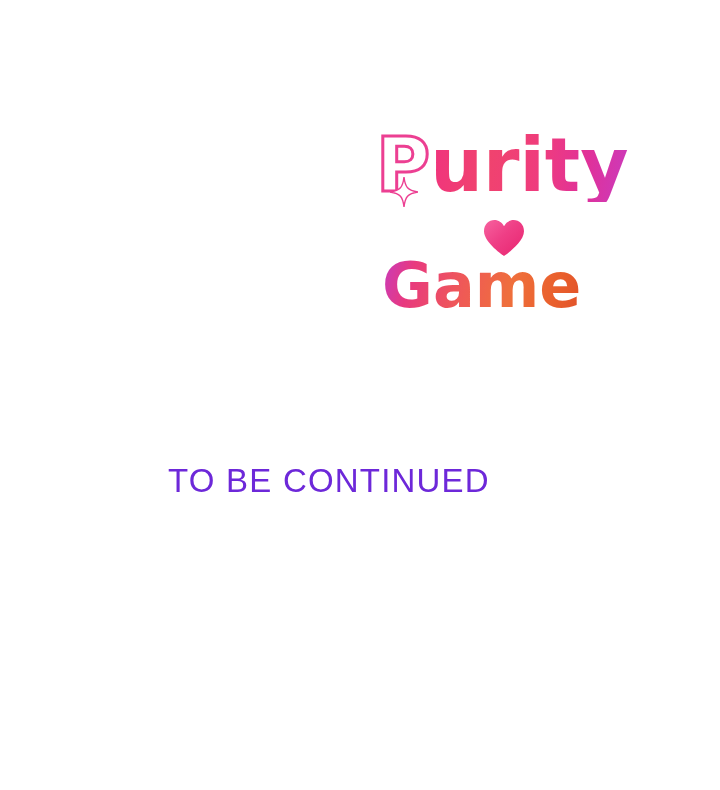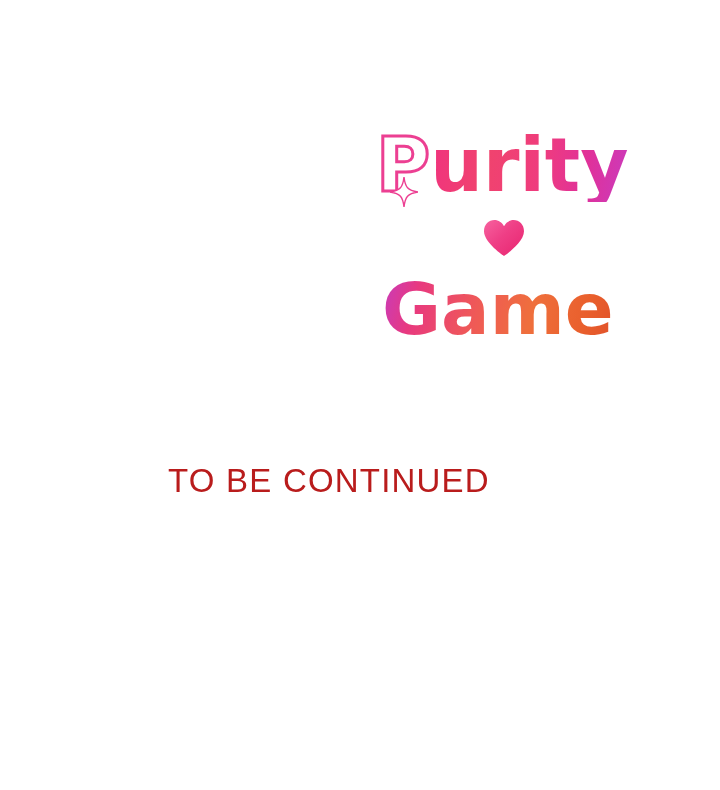--- a/index.html
+++ b/index.html
@@ -78,22 +78,22 @@
     position: absolute;
     left: 112px;
     top: 90px;
     width: 44px;
     height: 40px;
   }
 
   
   .word-game {
     left: 12px;
-    top: 145px;
-    font-size: 72px;
+    top: 127px;
+    font-size: 62px;
     font-family: "DejaVu Sans", sans-serif;
     font-weight: 700;
   }
   .game-grad {
     display: inline-block;
     background: linear-gradient(105deg, #c63bc0 0%, #e8397f 16%, #ef5a56 42%, #ef6f3c 64%, #e95f2c 86%, #e0512a 100%);
     -webkit-background-clip: text;
     background-clip: text;
     color: transparent;
   }
@@ -104,21 +104,21 @@
     left: 0;
     top: 462px;
     width: 720px;
     text-align: center;
     padding-right: 62px;
     box-sizing: border-box;
     font-family: "Liberation Sans", sans-serif;
     font-size: 33px;
     font-weight: 400;
     letter-spacing: 1.2px;
-    color: #b91c1c;
+    color: #6d28d9;
   }
 </style>
 </head>
 <body>
 
 <div id="page">
 
   <div class="logo-block">
 
     <div class="logo-line word-purity">

